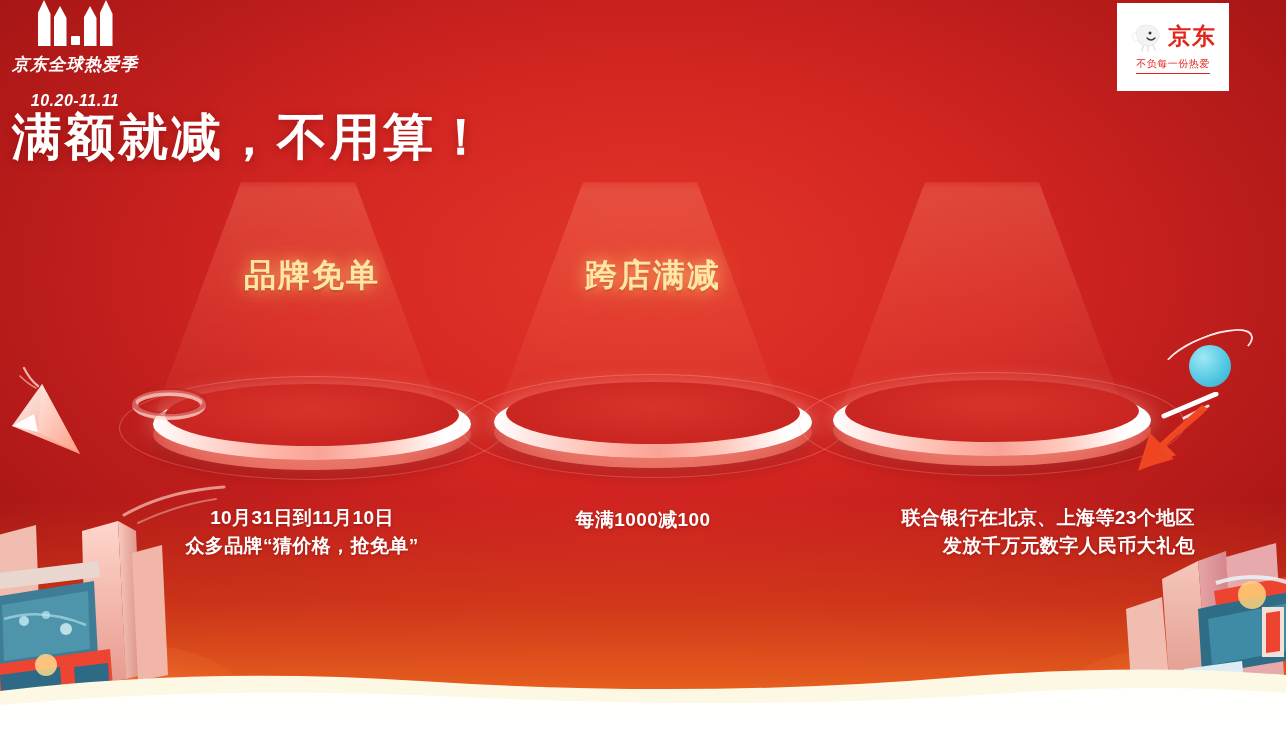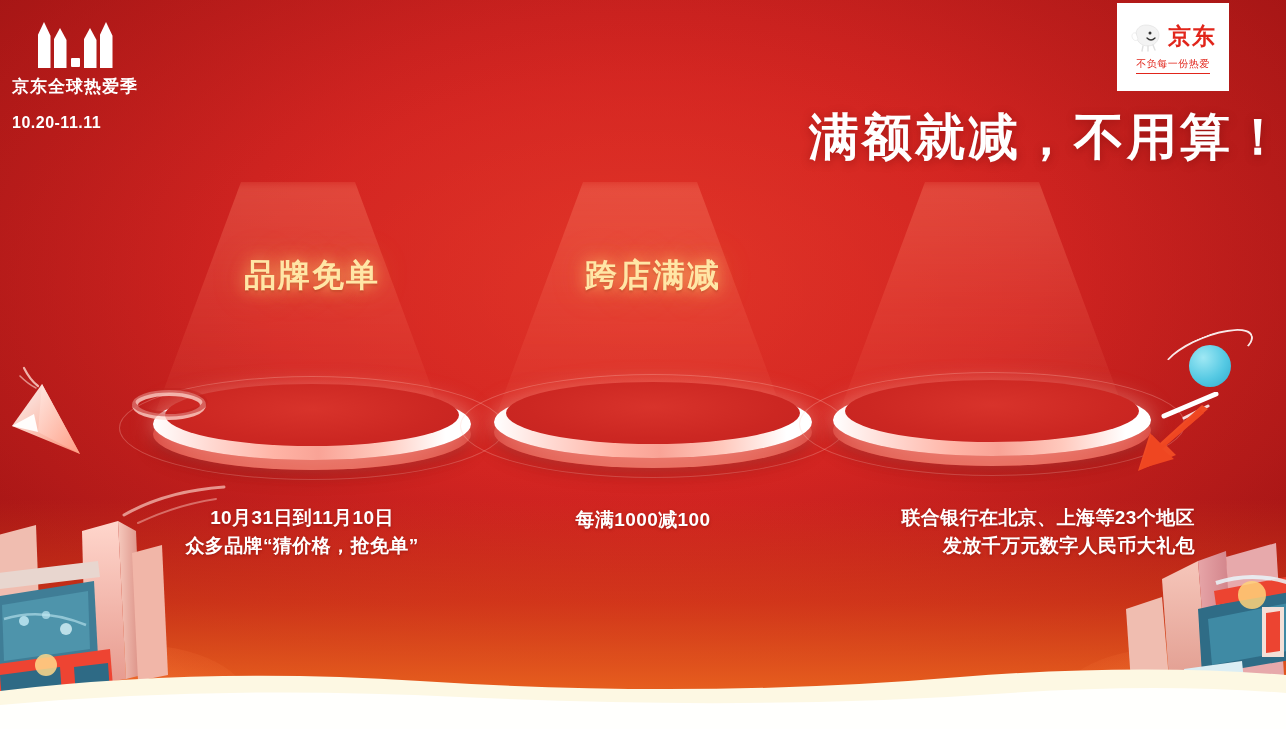--- a/index.html
+++ b/index.html
@@ -98,31 +98,32 @@
     letter-spacing: 0.4px;
     text-shadow: 0 1px 3px rgba(120,10,10,0.5);
   }
   .desc.d1 { left: 92px; top: 504px; }
   .desc.d2 { left: 433px; top: 506px; }
   .desc.d3 { left: 775px; top: 504px; text-align: right; }
 
   
   .main-title {
     position: absolute; left: 0; top: 104px; width: 1286px;
-    text-align: right;
+    text-align: left;
     color: #ffffff;
     font-size: 50px;
     font-weight: bold;
     letter-spacing: 3px;
     text-shadow: 0 2px 10px rgba(110,8,8,0.45);
+    padding-left: 12px;
   }
 
   
   .logo1111 {
-    position: absolute; left: 12px; top: 22px; width: 126px; text-align: left;
+    position: absolute; left: 12px; top: 0; width: 126px; text-align: center; font-style: italic;
   }
   .logo1111 .marks { display: flex; justify-content: center; align-items: flex-end; gap: 3px; height: 46px; }
   .logo1111 .bar {
     width: 13px; height: 40px; background: #ffffff;
     clip-path: polygon(50% 0%, 100% 30%, 100% 100%, 0% 100%, 0% 30%);
   }
   .logo1111 .bar.tall { height: 46px; }
   .logo1111 .dot { width: 9px; height: 9px; background: #ffffff; border-radius: 1px; align-self: flex-end; margin: 0 1px 1px 1px; }
   .logo1111 .cn {
     margin-top: 7px; color: #ffffff; font-size: 17px; font-weight: bold; letter-spacing: 1px;

